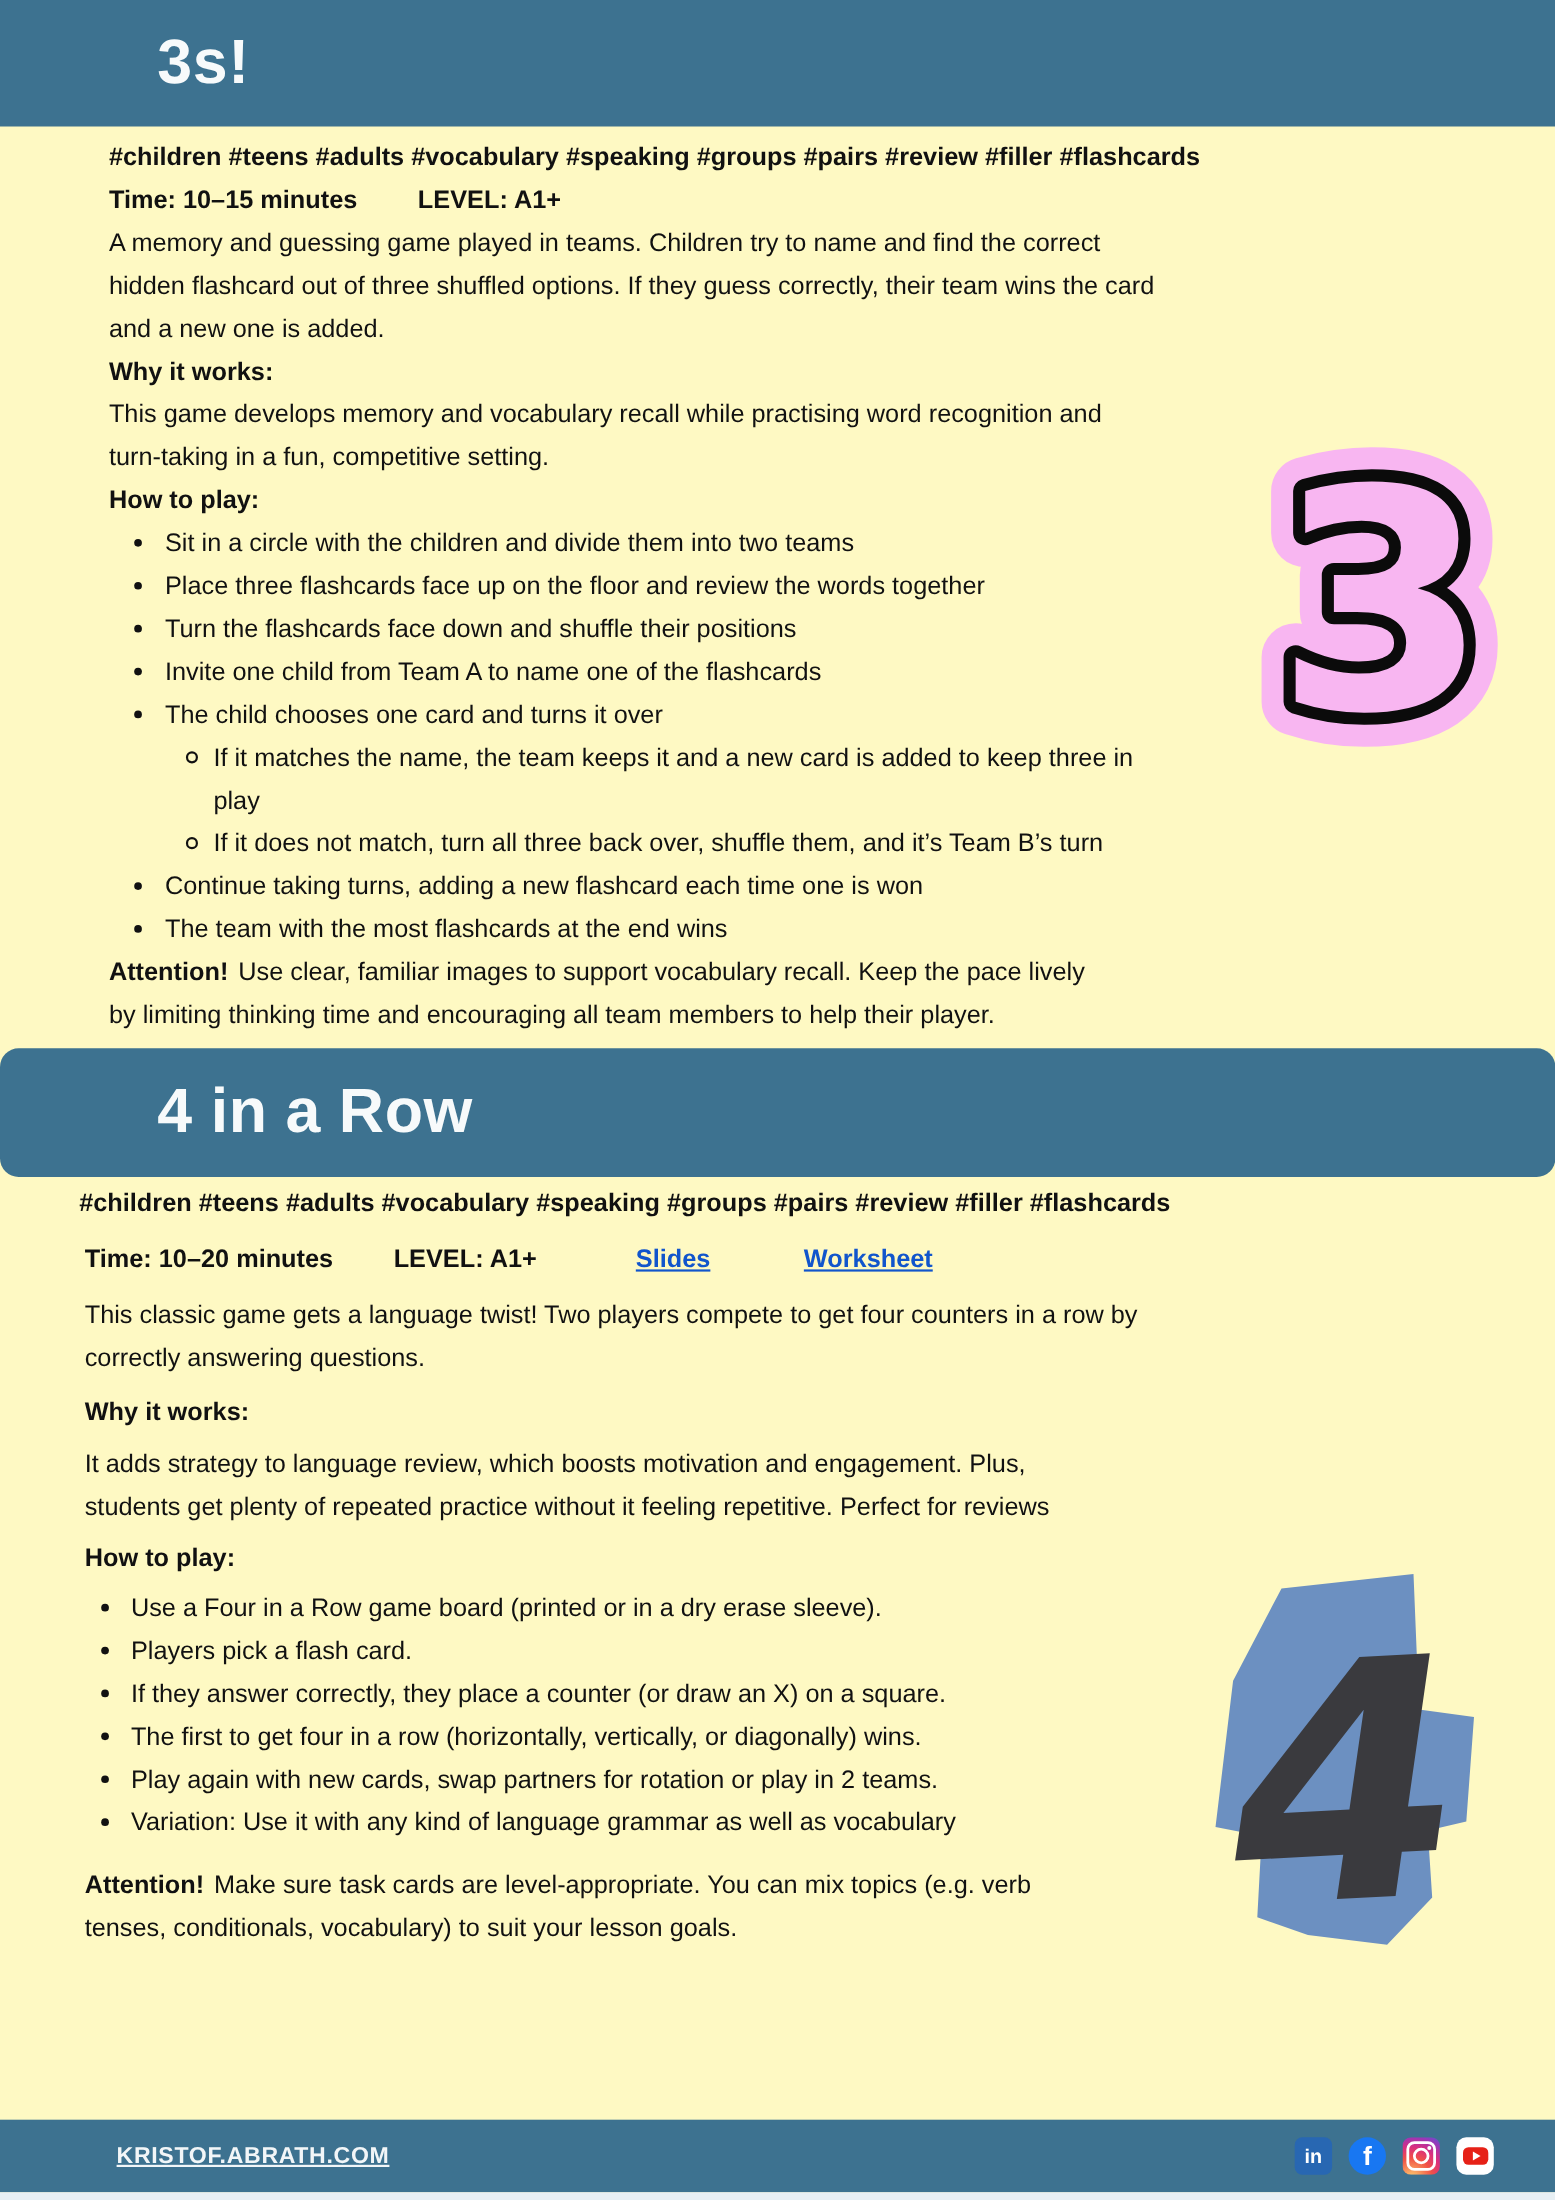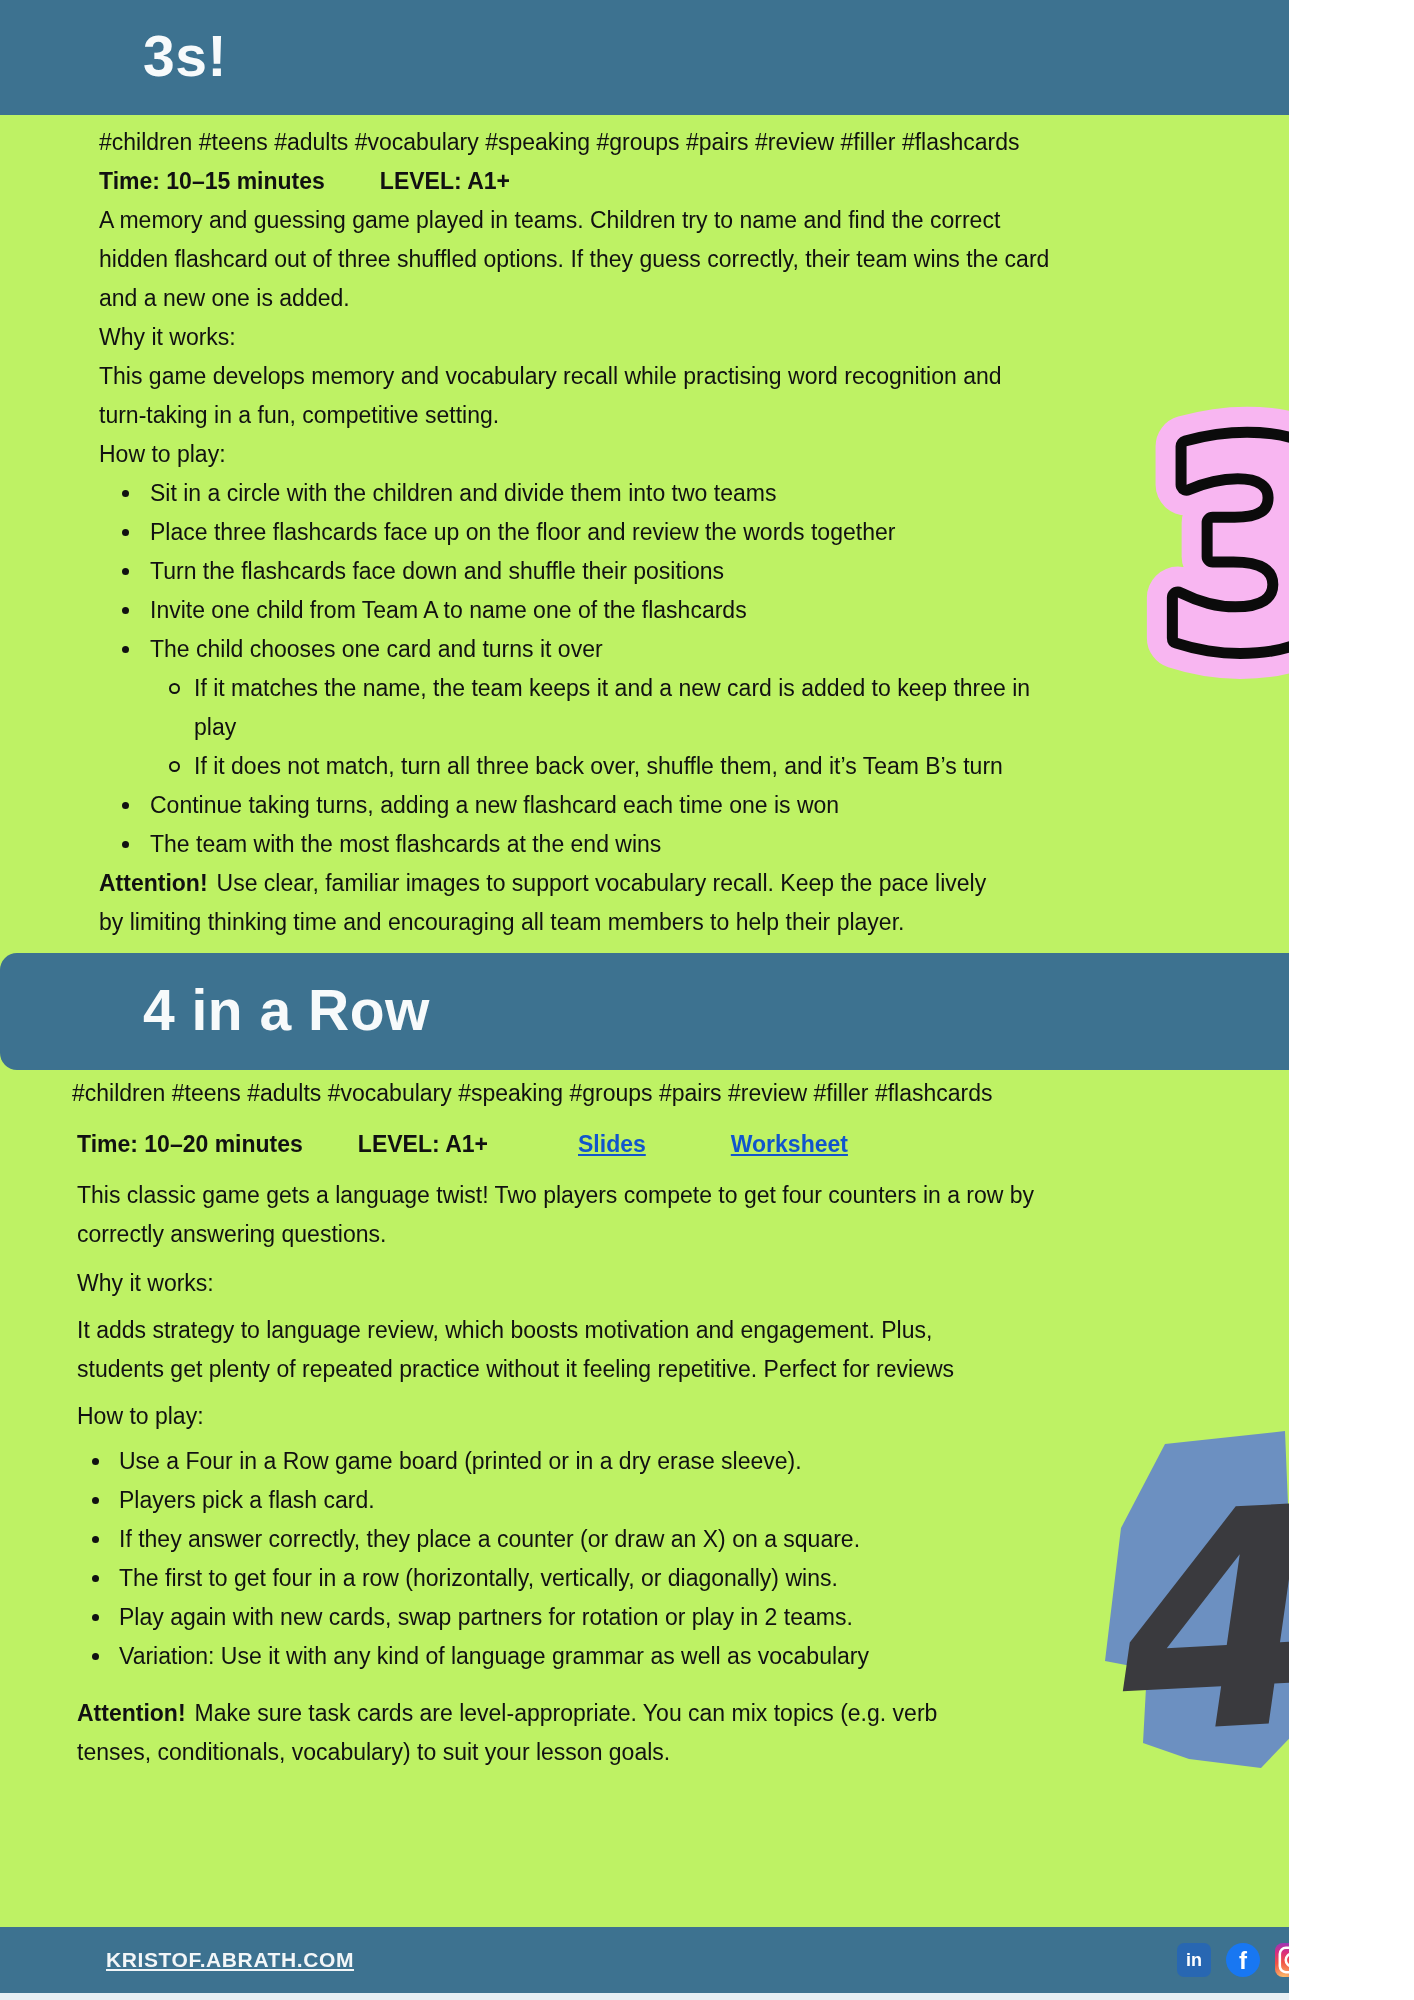--- a/index.html
+++ b/index.html
@@ -1,35 +1,35 @@
 <!DOCTYPE html>
 <html><head>
 <meta charset="utf-8">
 <style>
   html,body {margin:0; padding:0; background:#ffffff;}
   .page {
-    position:relative; width:1289px; height:2000px; overflow:hidden;
-    background:#bef264; color:#111111;
+    position:relative; width:1414px; height:2000px; overflow:hidden;
+    background:#fef9c3; color:#111111;
     font-family:"Liberation Sans","DejaVu Sans",sans-serif; font-size:23px;
   }
   .bar {position:absolute; left:0; width:1414px; background:#3D7290;}
   .bar1 {top:0; height:115px;}
   .bar2 {top:953px; height:117px;border-radius:17px;}
   .bar .title {
     margin:0; padding-left:143px; color:#F7FAFB;
     font-size:57px; font-weight:bold; letter-spacing:0.5px;
   }
   .bar1 .title {line-height:112px;}
   .bar2 .title {line-height:114px;}
 
   .content {position:absolute; left:0; right:0;}
   .c1 {top:115px; padding:8px 0 0 99px;}
   .c2 {top:1070px; padding:4px 0 0 77px;}
   .line {line-height:39px; white-space:nowrap;}
-  .bold {font-weight:normal;}
+  .bold {font-weight:bold;}
   .c2 .hashtags {margin-left:-5px;}
   .c2 .meta {margin-top:12px;}
   .c2 .desc {margin-top:12px;}
   .c2 .why-h {margin-top:10px;}
   .c2 .why {margin-top:8px;}
   .c2 .how-h {margin-top:8px;}
   .c2 .blist {margin-top:6px;}
   .c2 .attention {margin-top:18px;}
 
   .meta {display:flex; font-weight:bold;}

